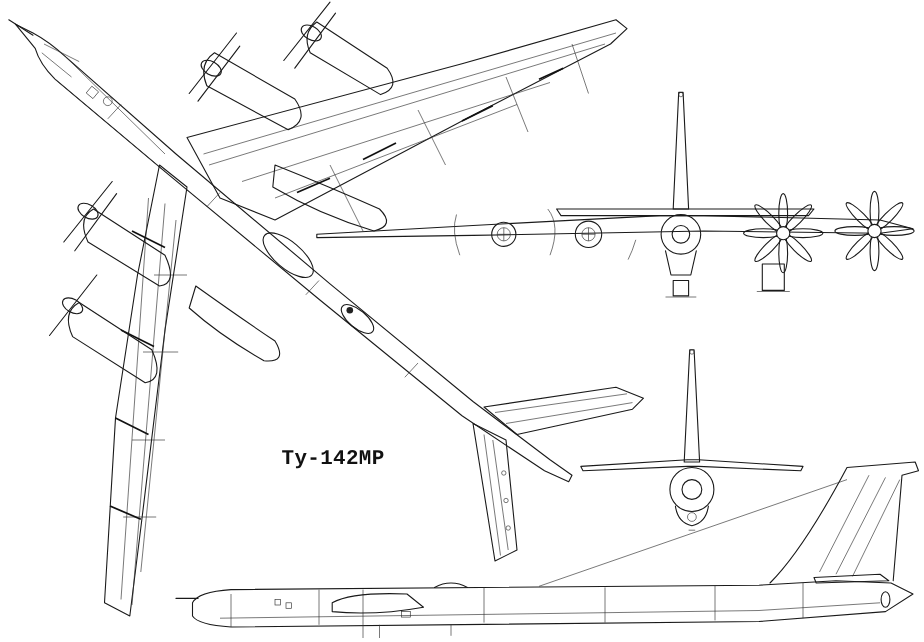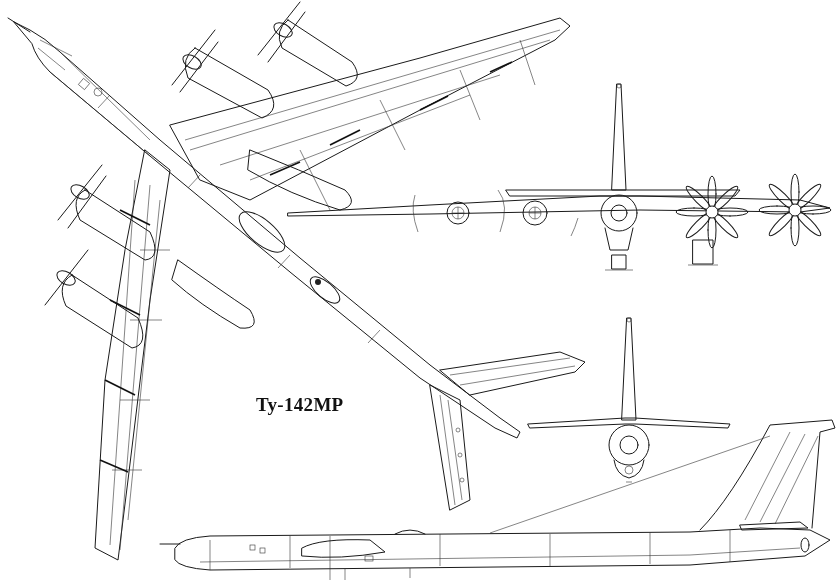--- a/index.html
+++ b/index.html
@@ -4,21 +4,21 @@
 <style>
   html, body { margin:0; padding:0; background:#ffffff; }
   body { width:840px; height:584px; overflow:hidden; position:relative; font-family:"Liberation Serif", serif; }
   #canvas { position:absolute; left:0; top:0; width:840px; height:584px; }
   svg { position:absolute; left:0; top:0; }
   .ln { fill:none; stroke:#1a1a1a; stroke-width:1; stroke-linejoin:round; stroke-linecap:round; }
   .thin { fill:none; stroke:#333; stroke-width:0.6; }
   .thick { fill:none; stroke:#111; stroke-width:1.6; }
   .fillw { fill:#fff; stroke:#1a1a1a; stroke-width:1; }
   .fillk { fill:#222; stroke:none; }
-  #title-label { position:absolute; left:256px; top:394px; font-size:19px; font-weight:bold; color:#111; letter-spacing:0.3px; font-family:Liberation Serif, serif; }
+  #title-label { position:absolute; left:256px; top:406px; font-size:19px; font-weight:bold; color:#111; letter-spacing:0.3px; font-family:Liberation Mono, monospace; }
 </style>
 </head>
 <body>
 
 <div id="canvas">
 
 <svg width="840" height="584" viewBox="0 0 840 584">
 
   <g>
 

